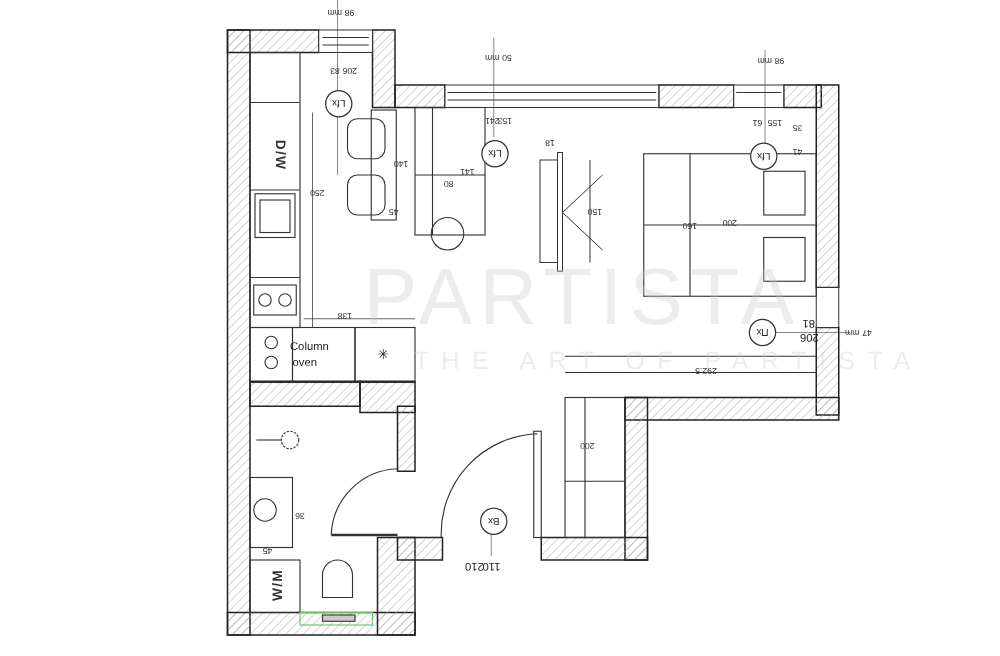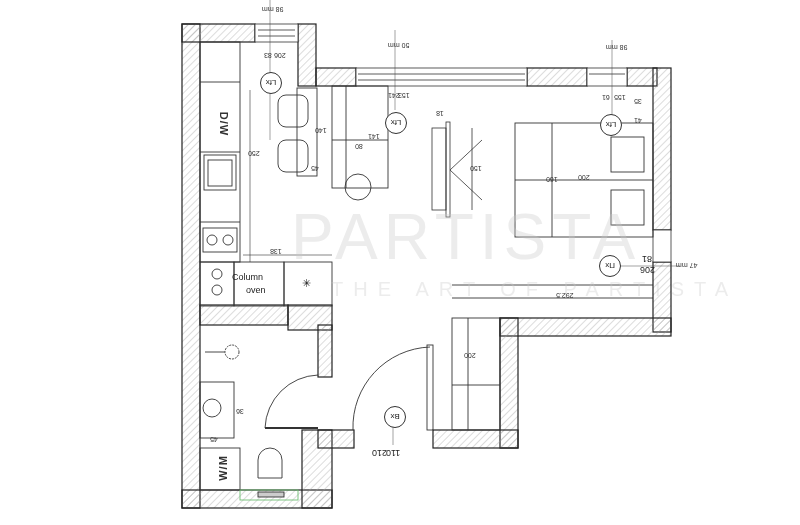--- a/index.html
+++ b/index.html
@@ -146,21 +146,21 @@
     <line x1="618" y1="266" x2="680" y2="266"></line>
     <line x1="393" y1="420" x2="393" y2="445"></line>
   </g>
 </svg>
 
 <div class="wm" style="left:260px;top:200px;font-size:64px;letter-spacing:6px;">PARTISTA</div>
 <div class="wm" style="left:300px;top:278px;font-size:20px;letter-spacing:10px;">THE ART OF PARTISTA</div>
 
 <div class="lbl appliance" style="left:212px;top:118px;transform:rotate(90deg);">D/W</div>
 <div class="lbl" style="left:232px;top:272px;font-size:9px;">Column</div>
-<div class="lbl" style="left:246px;top:285px;font-size:9px;">oven</div>
+<div class="lbl" style="left:234px;top:285px;font-size:9px;">oven</div>
 <div class="lbl" style="left:302px;top:277px;font-size:11px;">✳</div>
 <div class="lbl appliance" style="left:210px;top:462px;transform:rotate(-90deg);">W/M</div>
 
 <div class="lbl dim rot180" style="left:248px;top:150px;">250</div>
 <div class="lbl dim rot180" style="left:270px;top:248px;">138</div>
 <div class="lbl dim rot180" style="left:355px;top:143px;">80</div>
 <div class="lbl dim rot180" style="left:315px;top:127px;">140</div>
 <div class="lbl dim rot180" style="left:368px;top:133px;">141</div>
 <div class="lbl dim rot180" style="left:311px;top:165px;">45</div>
 <div class="lbl dim rot180" style="left:470px;top:165px;">150</div>

